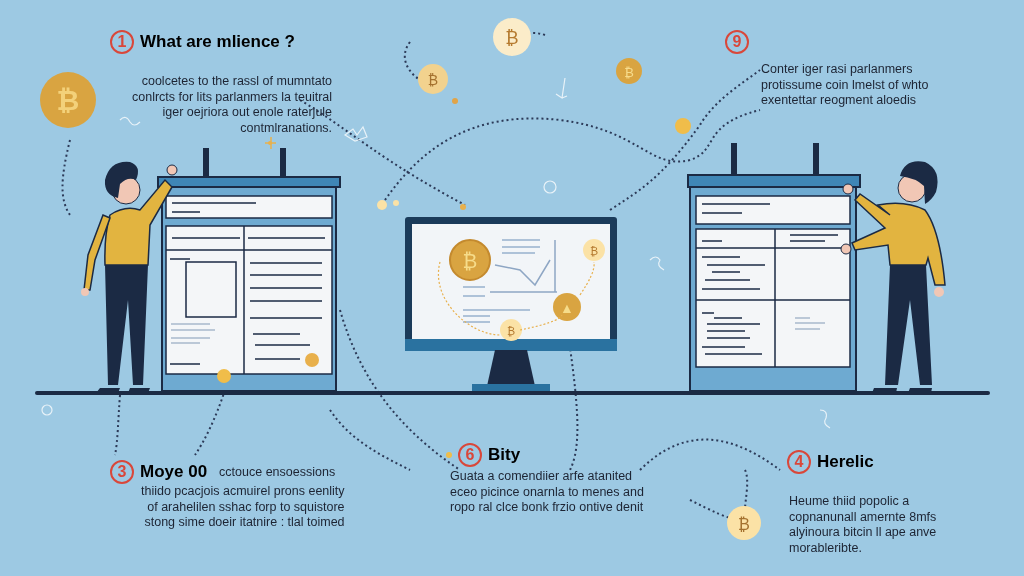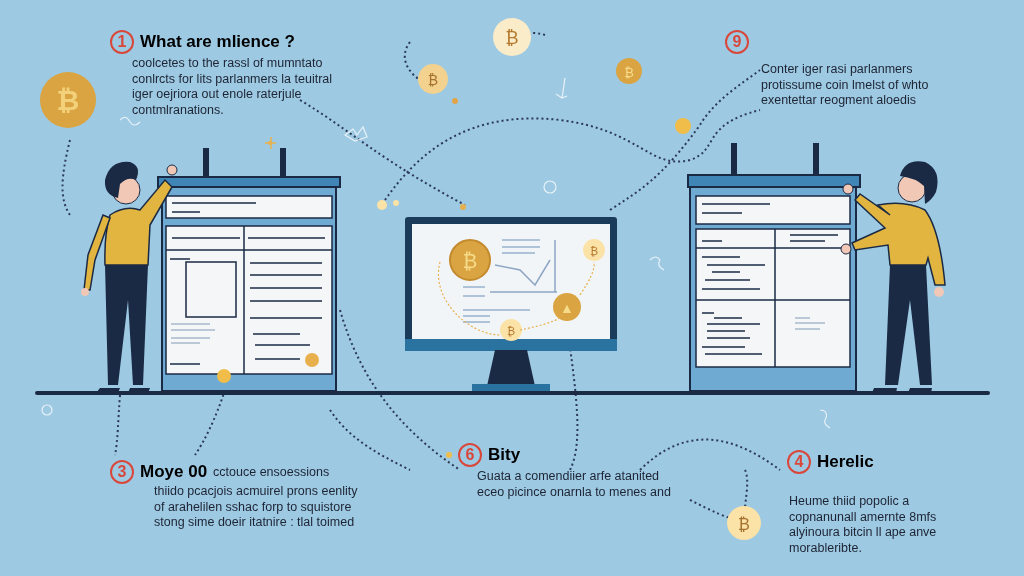--- a/index.html
+++ b/index.html
@@ -5,21 +5,21 @@
   * { margin:0; padding:0; box-sizing:border-box; }
   html, body { width:1024px; height:576px; overflow:hidden; }
   body { background:#9dc9e3; font-family:"Liberation Sans", sans-serif; position:relative; }
   svg.layer { position:absolute; left:0; top:0; width:1024px; height:576px; }
   .block { position:absolute; color:#1d2433; }
   .block .head { display:flex; align-items:center; gap:6px; }
   .num { width:24px; height:24px; border:2.5px solid #d9473a; border-radius:50%; color:#d9473a; font-weight:bold; font-size:16px; display:flex; align-items:center; justify-content:center; line-height:1; }
   .title { color:#000000; font-weight:bold; font-size:17px; white-space:nowrap; }
   .body { font-size:12.5px; line-height:15.5px; }
   .body div { white-space:nowrap; }
-  .inline { font-size:12.5px; color:#1d2433; }
+  .inline { font-size:12.5px; margin-left:6px; color:#1d2433; }
 </style>
 </head>
 <body>
 
 <svg class="layer" viewBox="0 0 1024 576">
 
   <g fill="none" stroke="#2c3a58" stroke-width="2" stroke-dasharray="2 3">
     <path d="M70 140 C60 180, 60 200, 70 215"></path>
     <path d="M385 200 C420 150, 470 110, 560 120 C640 130, 650 170, 690 160 C720 150, 700 125, 760 110"></path>
     <path d="M300 100 C350 130, 380 160, 465 205"></path>
@@ -204,21 +204,21 @@
     <text x="744" y="530" text-anchor="middle" font-size="16" fill="#a4712e" font-family="Liberation Sans, sans-serif">₿</text>
   </g>
   <circle cx="449" cy="455" r="3" fill="#f0bd4a"></circle>
 </svg>
 
 <div class="block" style="left:110px; top:30px;">
   <div class="head">
     <span class="num">1</span>
     <span class="title">What are mlience ?</span>
   </div>
-  <div class="body" style="margin-left:22px; margin-top:2px;">
+  <div class="body" style="margin-left:22px; margin-top:20px;text-align:right;">
     <div>coolcetes to the rassl of mumntato</div>
     <div>conlrcts for lits parlanmers la teuitral</div>
     <div>iger oejriora out enole raterjule</div>
     <div>contmlranations.</div>
   </div>
 </div>
 
 <div class="block" style="left:725px; top:30px;">
   <div class="head">
     <span class="num">9</span>
@@ -229,35 +229,36 @@
     <div>exentettar reogment aloedis</div>
   </div>
 </div>
 
 <div class="block" style="left:110px; top:460px;">
   <div class="head">
     <span class="num">3</span>
     <span class="title">Moye 00</span>
     <span class="inline">cctouce ensoessions</span>
   </div>
-  <div class="body" style="margin-left:44px; margin-top:0px;">
+  <div class="body" style="margin-left:31px; margin-top:0px;text-align:right;">
     <div>thiido pcacjois acmuirel prons eenlity</div>
     <div>of arahelilen sshac forp to squistore</div>
     <div>stong sime doeir itatnire : tlal toimed</div>
   </div>
 </div>
 
 <div class="block" style="left:450px; top:443px;">
   <div class="head" style="margin-left:8px;">
     <span class="num">6</span>
     <span class="title">Bity</span>
   </div>
-  <div class="body" style="margin-top:2px;margin-left:27px;">
+  <div class="body" style="margin-top:2px;">
     <div>Guata a comendiier arfe atanited</div>
     <div>eceo picince onarnla to menes and</div>
+    <div>ropo ral clce bonk frzio ontive denit</div>
   </div>
 </div>
 
 <div class="block" style="left:787px; top:450px;">
   <div class="head">
     <span class="num">4</span>
     <span class="title">Herelic</span>
   </div>
   <div class="body" style="margin-left:2px; margin-top:20px;">
     <div>Heume thiid popolic a</div>

